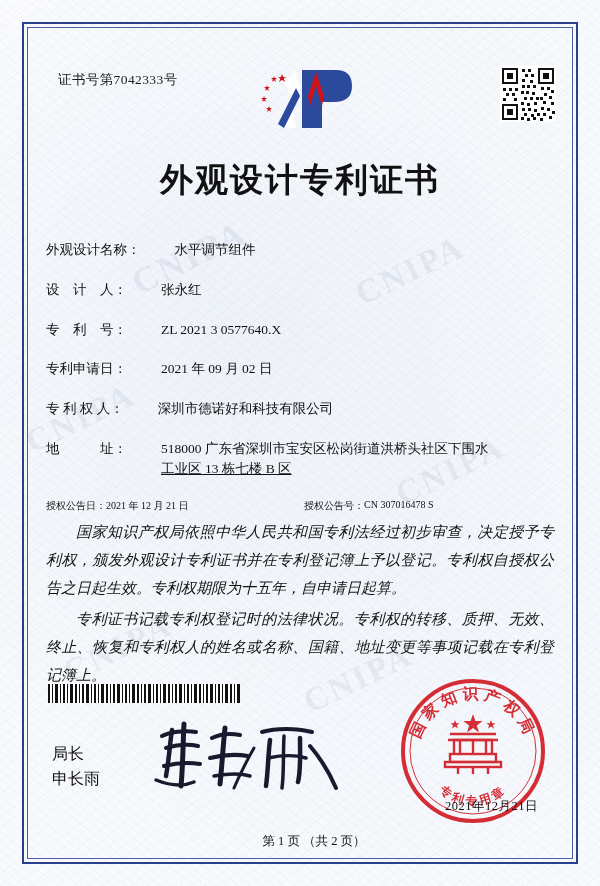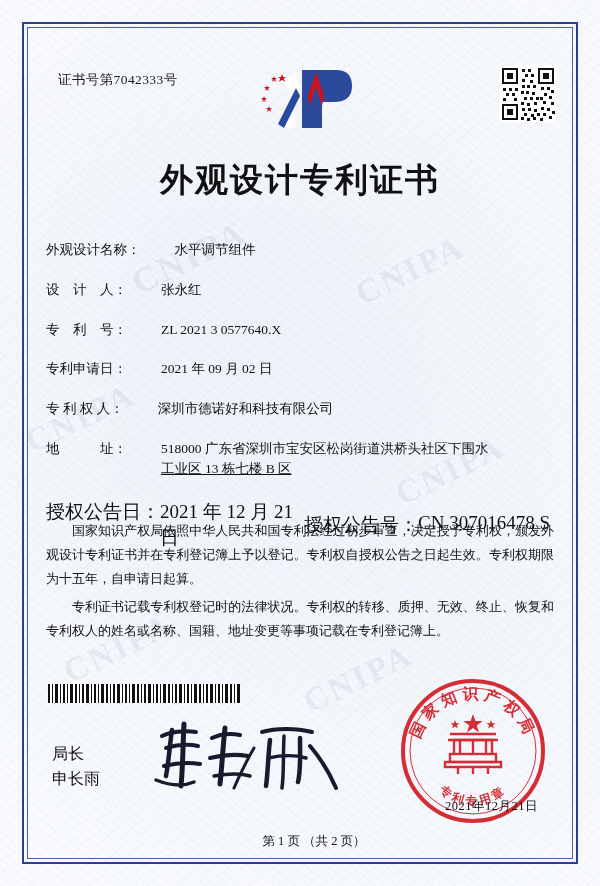--- a/index.html
+++ b/index.html
@@ -121,37 +121,38 @@
   .f-value {
     flex: 1 1 auto;
   }
   .f-value .addr-line2 {
     display: block;
     margin-left: 0;
     text-decoration: underline;
   }
   .row-split {
     display: flex;
-    align-items: center;
-    font-size: 19px;
+    align-items: flex-end;
+    font-size: 10px;
     color: #111;
     margin-bottom: 32px;
   }
   .split-left { flex: 0 0 258px; display: flex; }
   .split-right { flex: 1 1 auto; display: flex; }
 
   .paragraphs {
     position: absolute;
     left: 46px;
     right: 46px;
     top: 519px;
-    font-size: 13px;
+    font-size: 15px;
     color: #111;
     line-height: 1.85;
     text-align: justify;
+    font-style: italic;
   }
   .paragraphs p {
     margin: 0 0 4px 0;
     text-indent: 2em;
   }
 
   .barcode {
     position: absolute;
     left: 48px;
     top: 684px;

